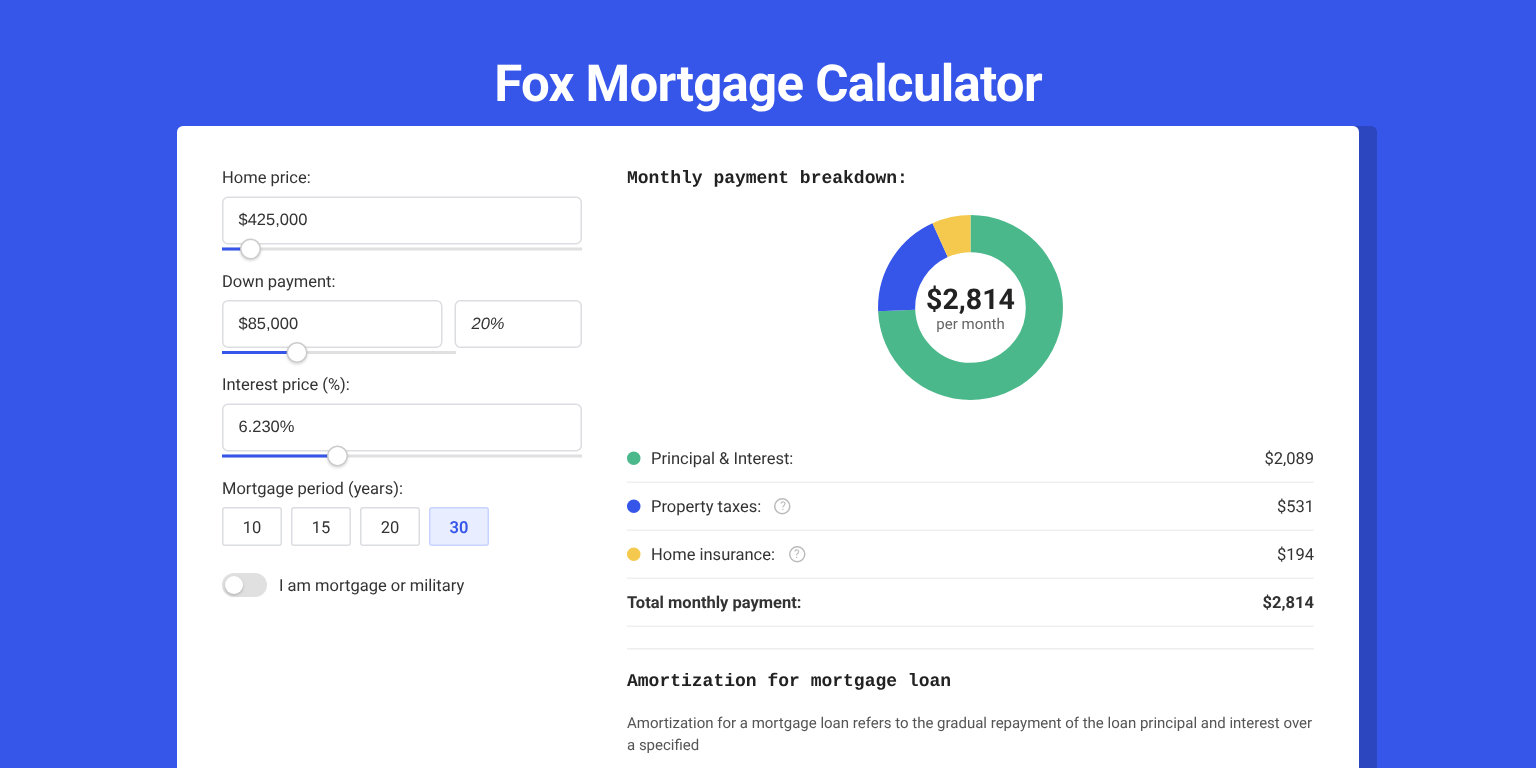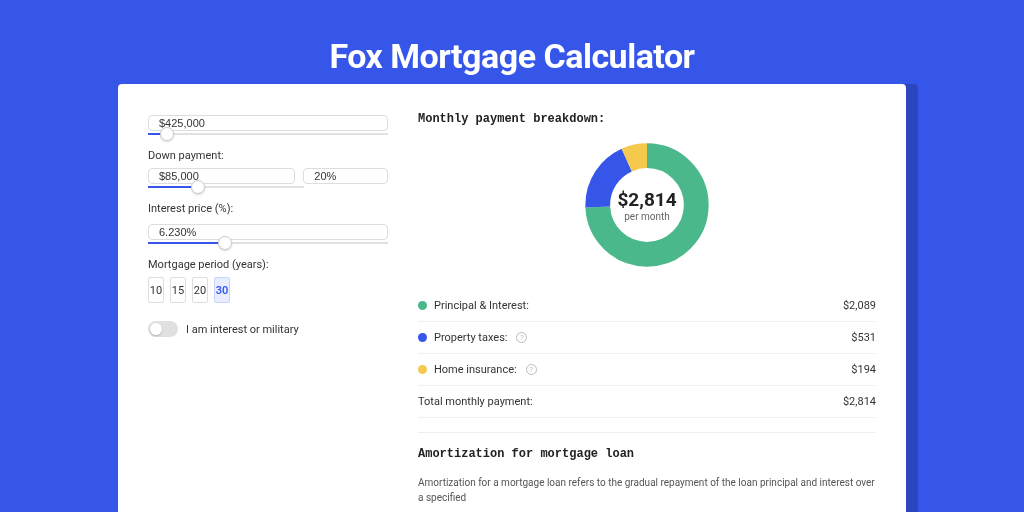--- a/index.html
+++ b/index.html
@@ -36,21 +36,21 @@
     margin-left: 30px;
   }
   .field-label {
     font-size: 11px;
     color: #333;
     margin-bottom: 6px;
     display: block;
   }
   .text-input {
     width: 100%;
-    height: 16px;
+    height: 32px;
     border: 1px solid #dcdde1;
     border-radius: 4px;
     padding: 0 10px;
     font-size: 11px;
     color: #333;
     background: #fff;
   }
   .field-group { margin-bottom: 14px; position: relative; }
   .slider-track {
     position: relative;
@@ -70,24 +70,24 @@
     height: 14px;
     background: #fff;
     border: 1px solid #ccc;
     border-radius: 50%;
     top: -6px;
     transform: translateX(-50%);
     box-shadow: 0 1px 2px rgba(0,0,0,0.15);
   }
   .dp-row { display: flex; gap: 8px; }
   .dp-row .text-input:first-child { flex: 2; }
-  .dp-row .text-input:last-child { flex: 1; }
+  .dp-row .text-input:last-child { flex: 1; font-style: italic; }
   .period-row { display: flex; gap: 6px; }
   .period-btn {
-    width: 16px;
+    width: 40px;
     height: 26px;
     border: 1px solid #dcdde1;
     border-radius: 2px;
     background: #fff;
     font-size: 11px;
     color: #333;
     cursor: pointer;
     display: flex;
     align-items: center;
     justify-content: center;
@@ -151,21 +151,21 @@
     align-items: flex-start;
     justify-content: space-between;
     padding: 9px 0;
     border-bottom: 1px solid #f0f0f0;
   }
   .breakdown-row:last-of-type { border-bottom: none; }
   .bd-left { display: flex; align-items: center; gap: 7px; }
   .dot { width: 9px; height: 9px; border-radius: 50%; }
   .bd-label { font-size: 11px; color: #333; }
   .bd-value { font-size: 11px; color: #333; }
-  .bd-total .bd-label, .bd-total .bd-value { font-weight: 400; }
+  .bd-total .bd-label, .bd-total .bd-value { font-weight: 700; }
   .info-icon {
     width: 11px;
     height: 11px;
     border: 1px solid #bbb;
     border-radius: 50%;
     font-size: 8px;
     color: #bbb;
     display: inline-flex;
     align-items: center;
     justify-content: center;
@@ -187,20 +187,21 @@
 <body>
 
 <h1 class="page-title">Fox Mortgage Calculator</h1>
 
 <div class="card">
 
   <div class="left-col">
 
 
     <div class="field-group">
+      <label class="field-label">Home price:</label>
       <input class="text-input" value="$425,000" style="">
       <div class="slider-track">
         <div class="slider-fill" style="width:8%"></div>
         <div class="slider-thumb" style="left:8%"></div>
       </div>
     </div>
 
     <div class="field-group">
       <label class="field-label">Down payment:</label>
       <div class="dp-row">
@@ -227,21 +228,21 @@
       <div class="period-row">
         <div class="period-btn">10</div>
         <div class="period-btn">15</div>
         <div class="period-btn">20</div>
         <div class="period-btn active">30</div>
       </div>
     </div>
 
     <div class="toggle-row">
       <div class="toggle"></div>
-      <span class="toggle-label">I am interest or military</span>
+      <span class="toggle-label">I am mortgage or military</span>
     </div>
 
   </div>
 
   <div class="right-col">
     <div class="section-title">Monthly payment breakdown:</div>
 
     <div class="donut-wrap">
       <div class="donut">
         <svg viewBox="0 0 42 42">

